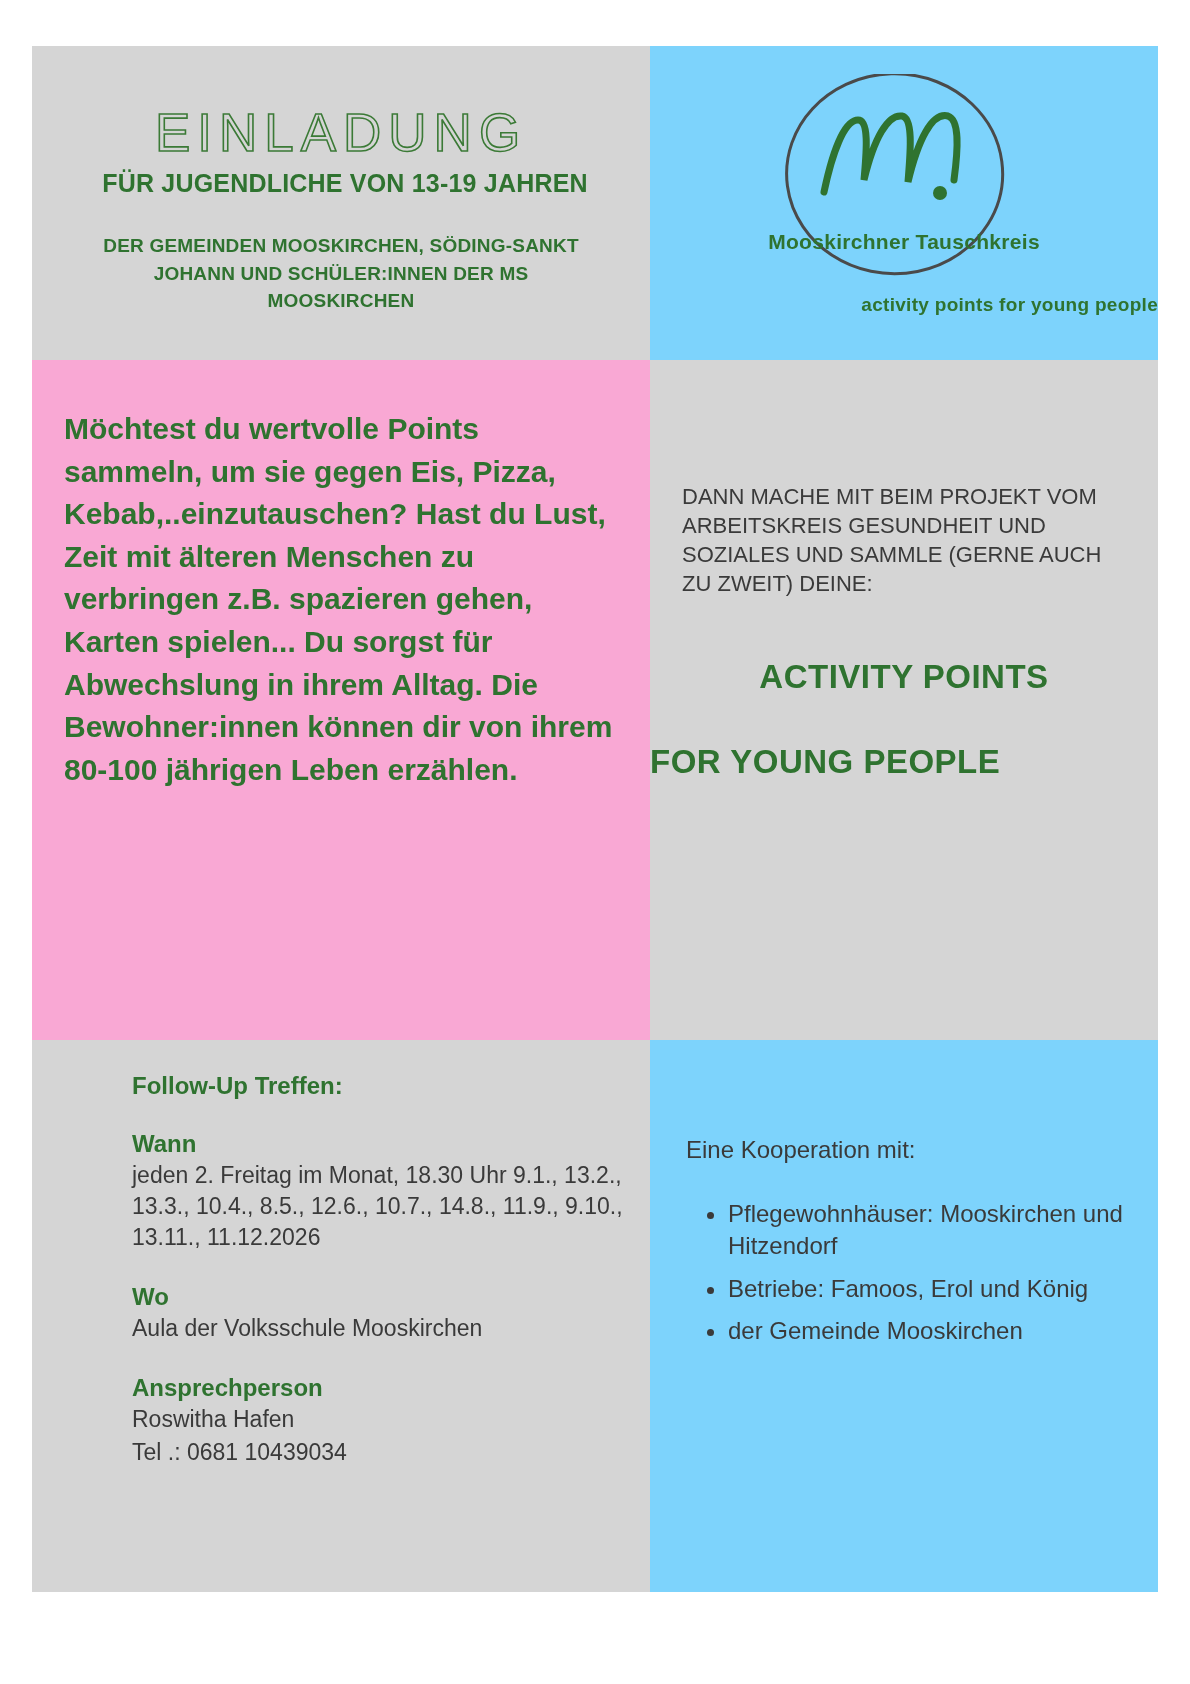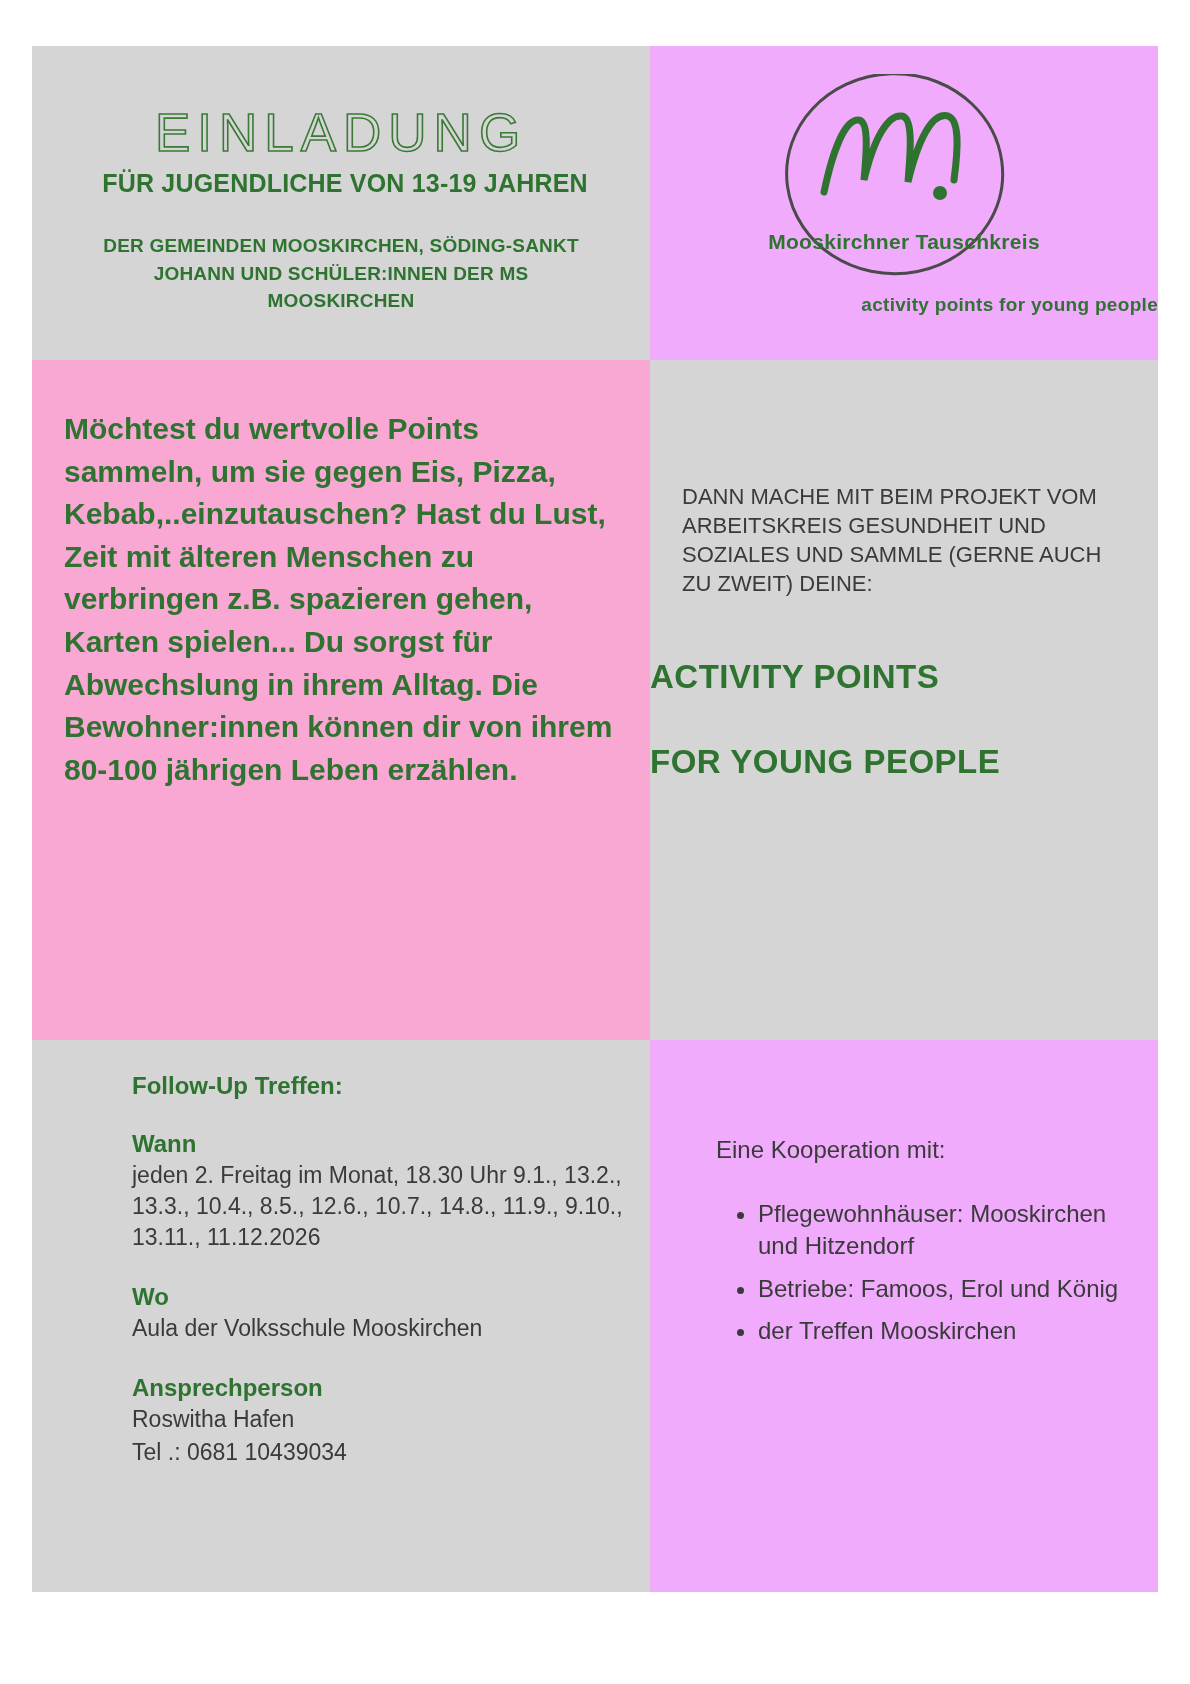--- a/index.html
+++ b/index.html
@@ -23,21 +23,21 @@
     height: 1546px;
   }
 
   
   .block {
     position: absolute;
     box-sizing: border-box;
   }
   .bg-grey { background: #d5d5d5; }
   .bg-light { background: #f9a8d4; }
-  .bg-white { background: #f0abfc; padding-left: 30px; }
+  .bg-white { background: #7dd3fc; }
 
   
   .hdr-left {
     left: 0; top: 0; width: 618px; height: 314px;
   }
   
   .hdr-right {
     left: 618px; top: 0; width: 508px; height: 314px;
   }
   
@@ -162,20 +162,21 @@
   
   .intro {
     margin: 0;
     padding: 122px 22px 0 32px;
     font-size: 22px;
     line-height: 1.32;
     color: #3a3a3a;
   }
   .ap-big {
     margin: 60px 0 0 0;
+    text-align: center;
     font-size: 33px;
     font-weight: bold;
     color: #2f7330;
     letter-spacing: 0.5px;
   }
   .ap-big2 {
     margin: 44px 0 0 0;
     text-align: left;
     font-size: 33px;
     font-weight: bold;
@@ -270,17 +271,17 @@
       <p class="val">Roswitha Hafen</p>
       <p class="val">Tel .:  0681  10439034</p>
     </div>
   </div>
 
   <div class="block bg-white foot-right">
     <p class="coop-title">Eine Kooperation mit:</p>
     <ul class="coop-list">
       <li>Pflegewohnhäuser: Mooskirchen und Hitzendorf</li>
       <li>Betriebe: Famoos, Erol und König</li>
-      <li>der Treffen Mooskirchen</li>
+      <li>der Gemeinde Mooskirchen</li>
     </ul>
   </div>
 
 </div>
 
 </body></html>

